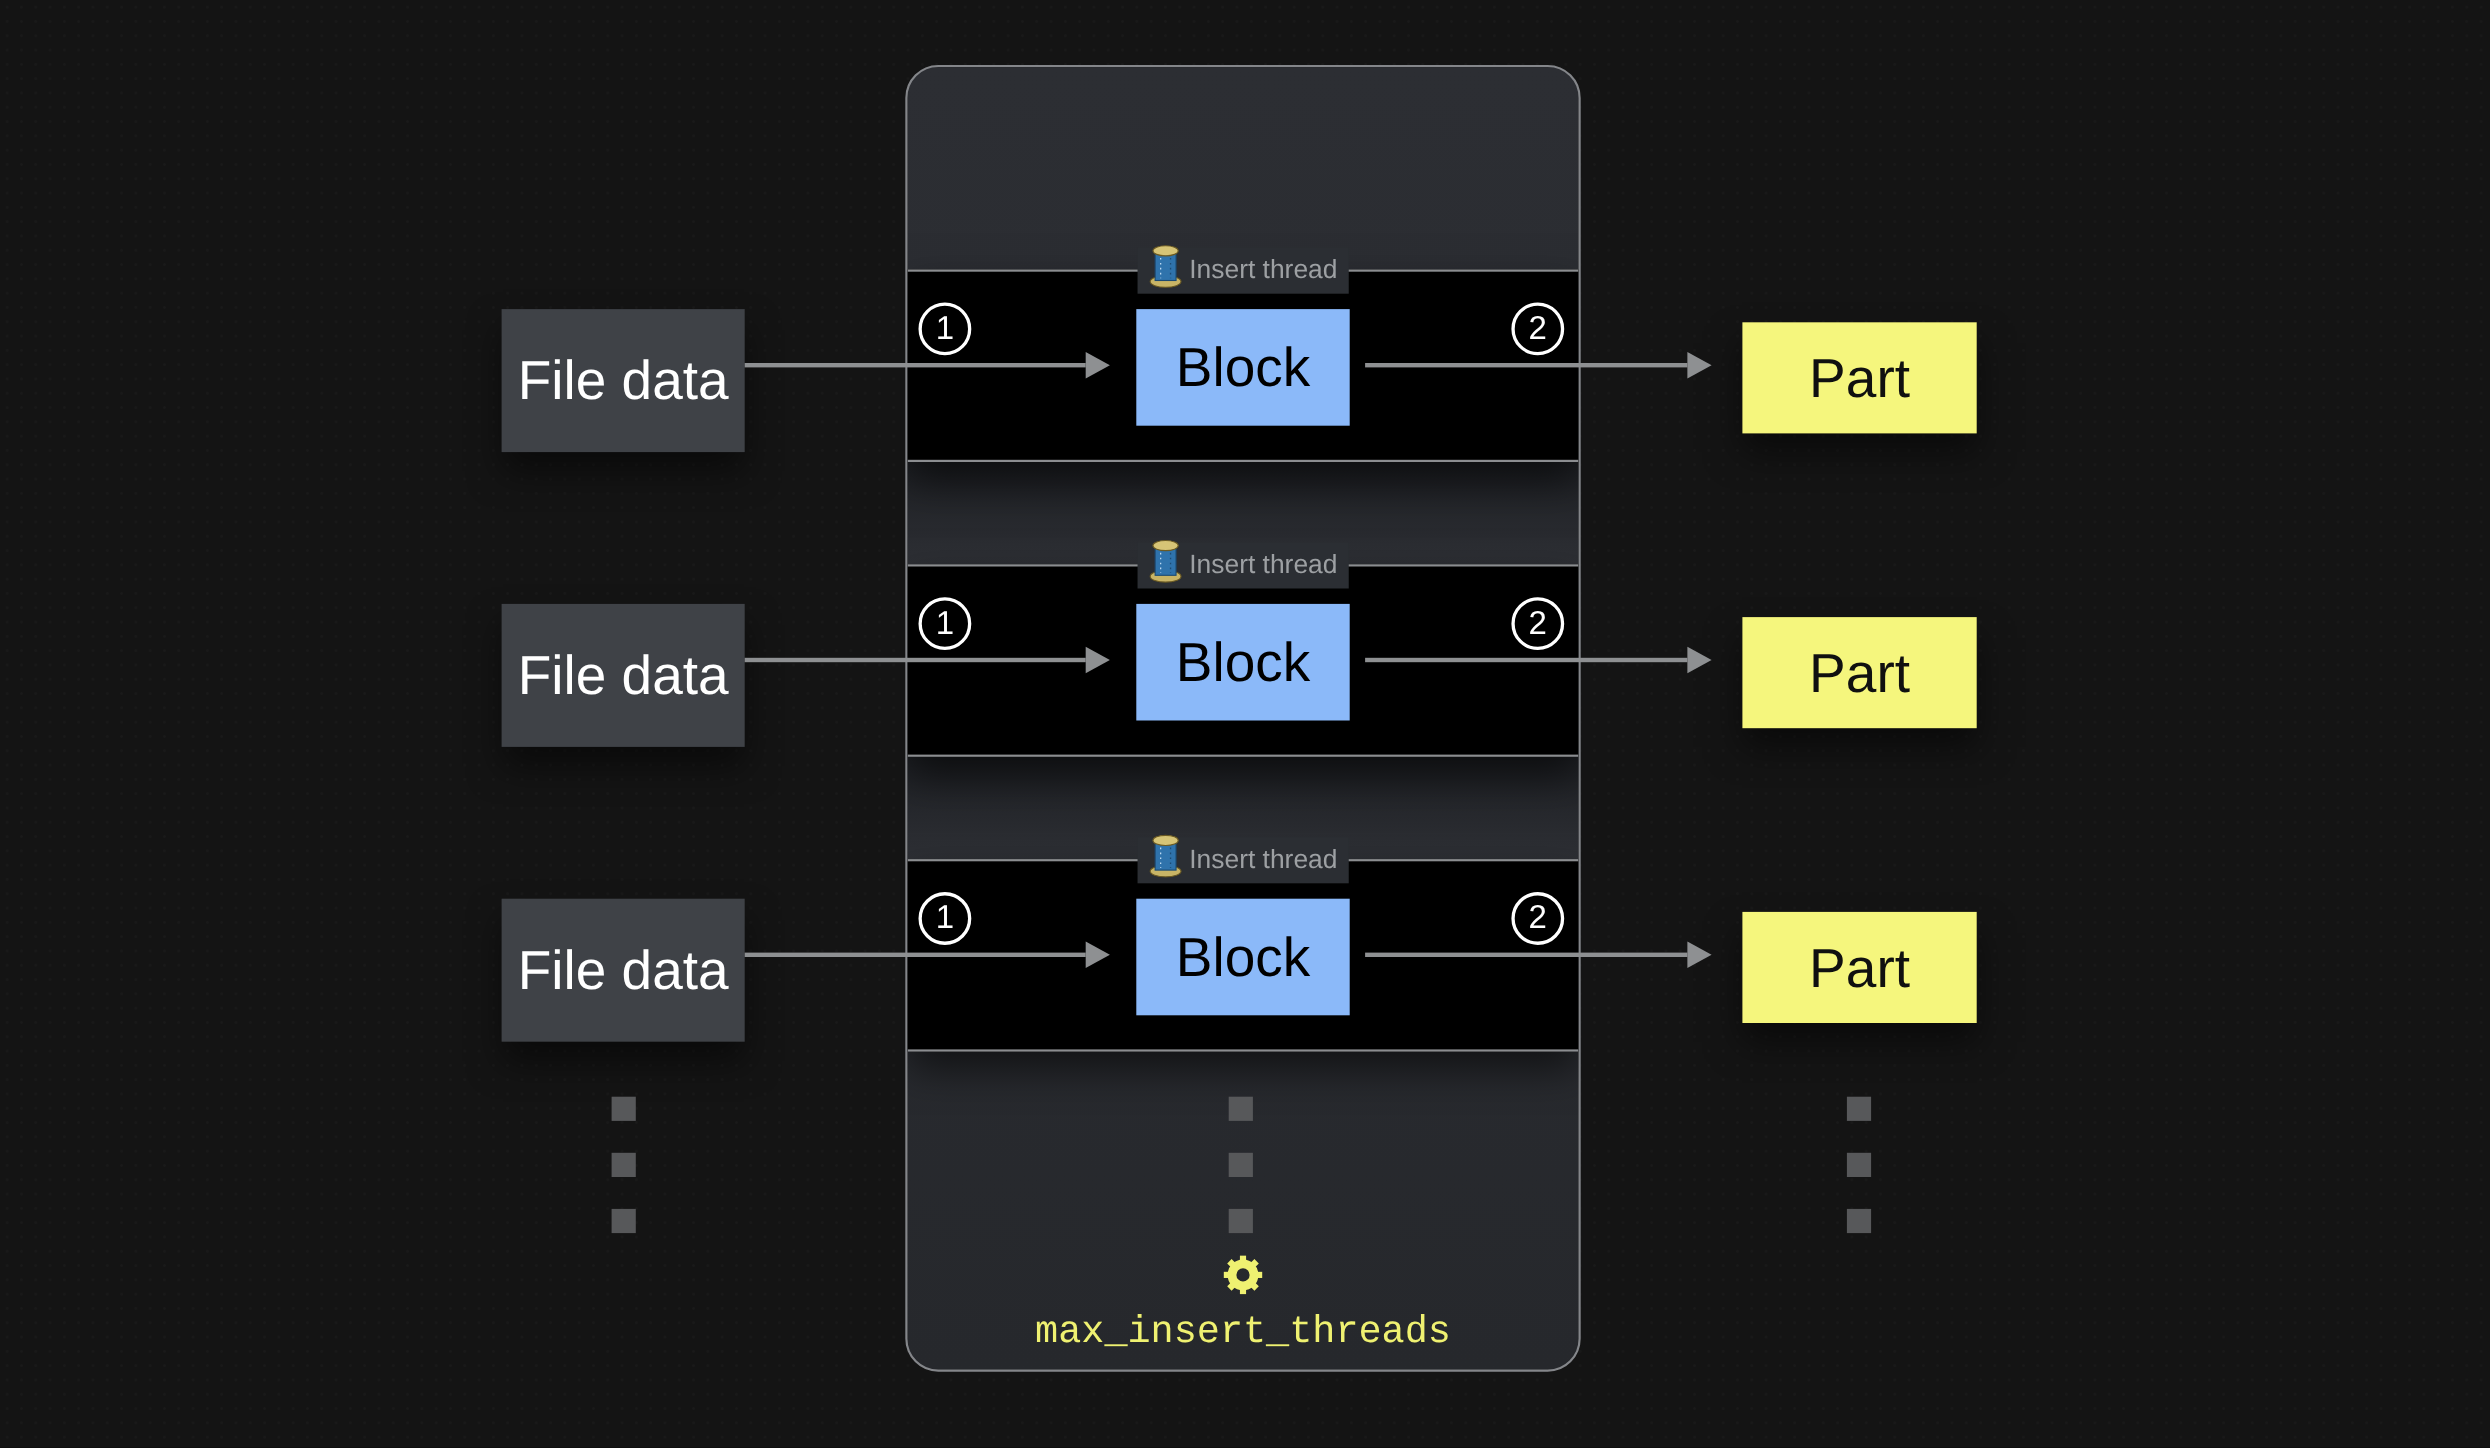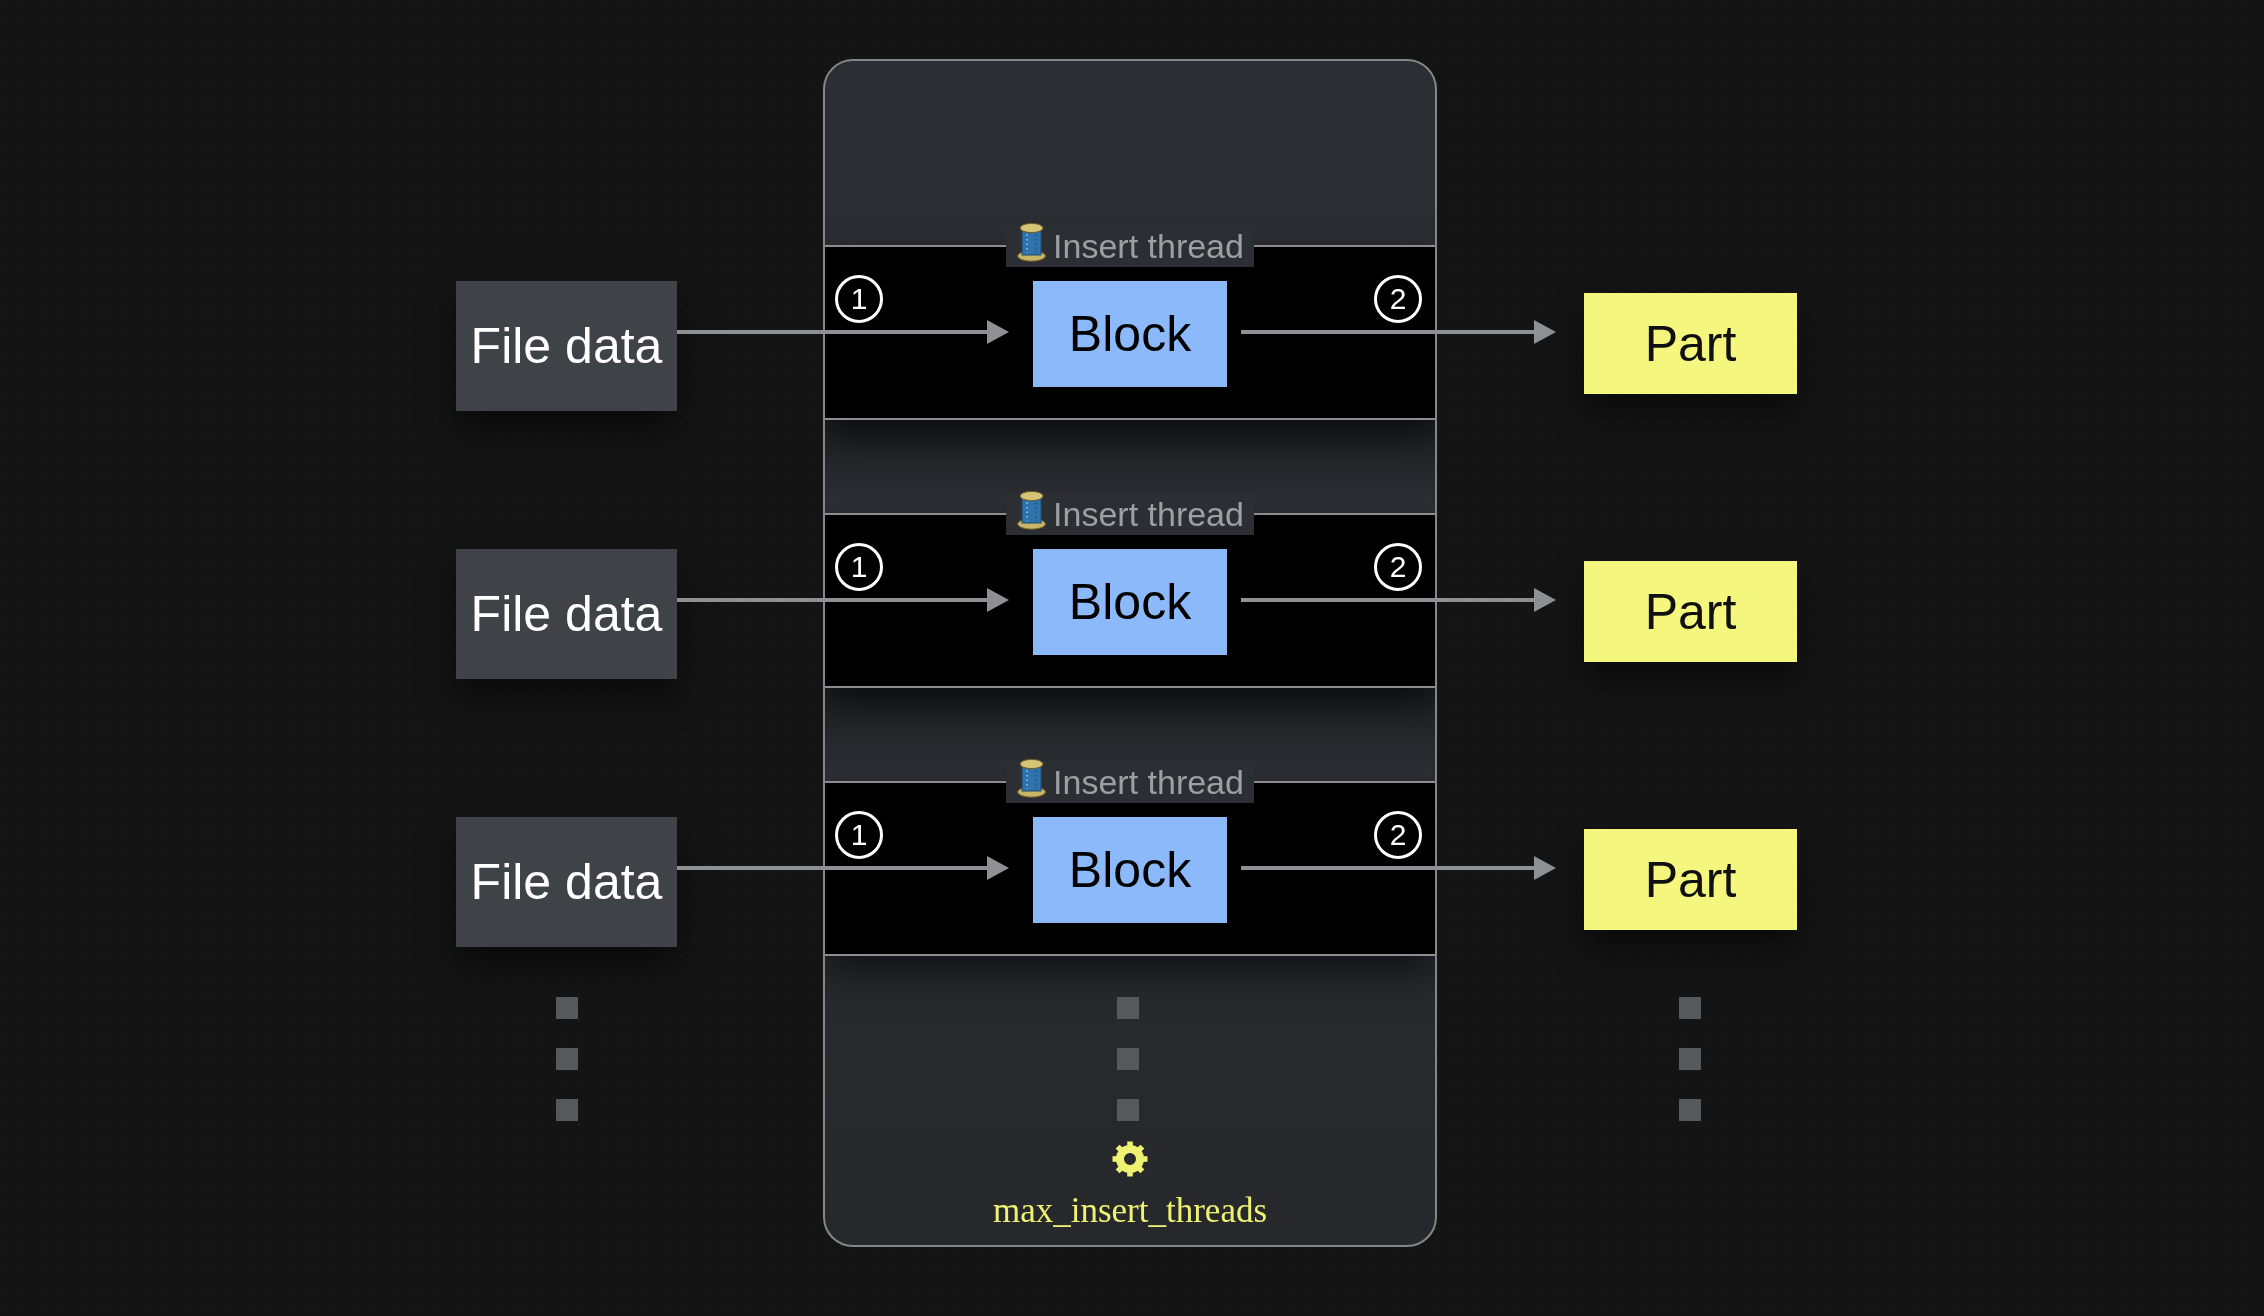--- a/index.html
+++ b/index.html
@@ -58,21 +58,21 @@
     background:#000000;
     border-top:2px solid #8b8d90;border-bottom:2px solid #8b8d90;
     box-shadow:0 18px 34px rgba(0,0,0,0.55);
   }
   .tb-1{top:184px}.tb-2{top:452px}.tb-3{top:720px}
 
   .thread-legend{
     position:absolute;top:-22px;left:50%;transform:translateX(-50%);
     display:flex;align-items:center;gap:6px;
     padding:0 10px;background:#2b2e33;
-    color:#9da0a3;font-size:34px;line-height:42px;white-space:nowrap;
+    color:#9da0a3;font-size:24px;line-height:42px;white-space:nowrap;
   }
   .thread-legend svg{margin-top:-8px;}
 
   .step-circle{
     position:absolute;top:28px;width:42px;height:42px;
     border:3px solid #ffffff;border-radius:50%;
     color:#ffffff;font-size:30px;
     display:flex;align-items:center;justify-content:center;
   }
   .step-in{left:10px}.step-out{right:13px}
@@ -98,21 +98,21 @@
   .dots{position:absolute;display:flex;flex-direction:column;gap:29px;z-index:2;}
   .dot{width:22px;height:22px;background:#57585a;}
   .dots-left{left:556px;top:997px;}
   .dots-right{left:1679px;top:997px;}
   .dots-mid{left:292px;top:936px;}   
 
   
   .gear-wrap{position:absolute;left:287px;top:1080px;width:36px;height:36px;}
   .setting-label{
     position:absolute;left:0;right:0;top:1130px;text-align:center;
-    font-family:Liberation Serif, serif;
+    font-family:Liberation Mono, monospace;
     font-size:35px;color:#eff171;white-space:nowrap;
   }
 </style>
 </head>
 <body>
 
 <div class="canvas">
 
   <div class="file-node row-1">File data</div>
   <div class="file-node row-2">File data</div>

